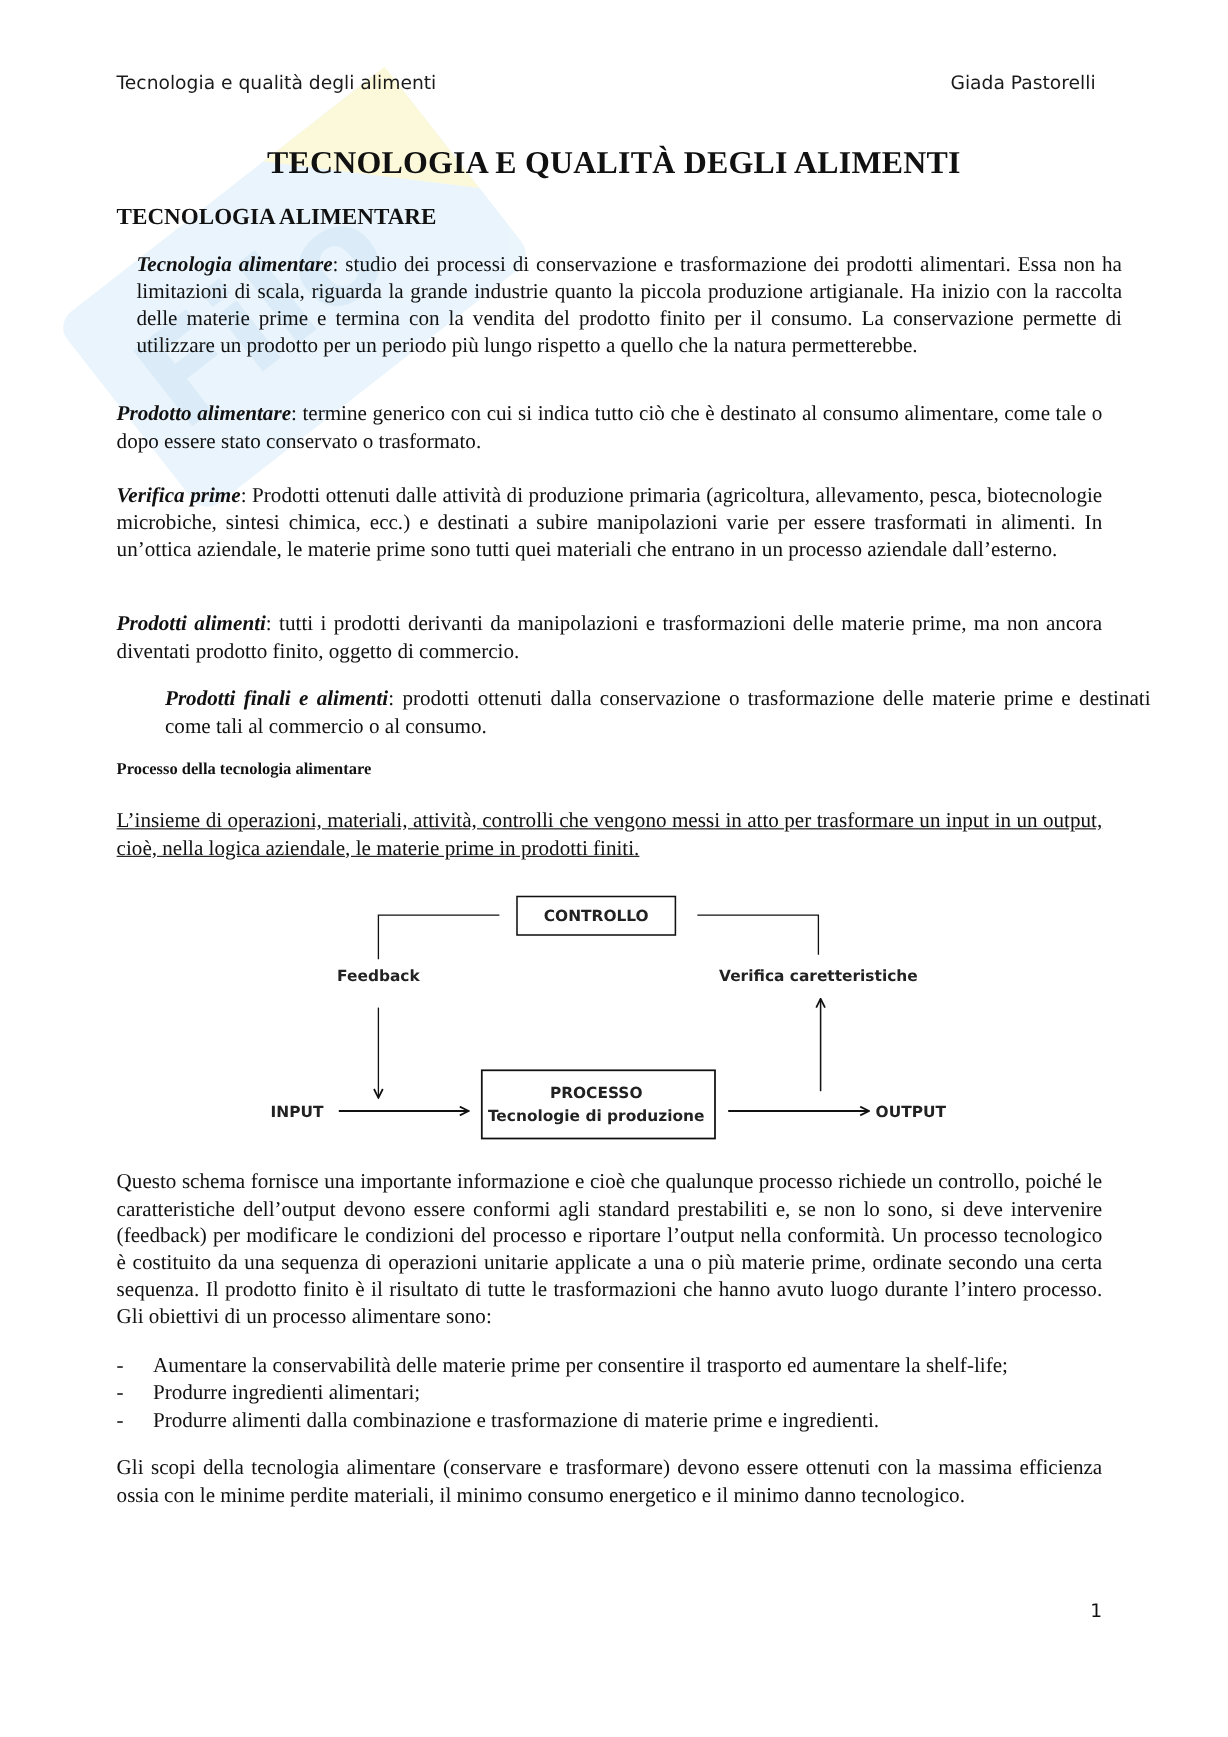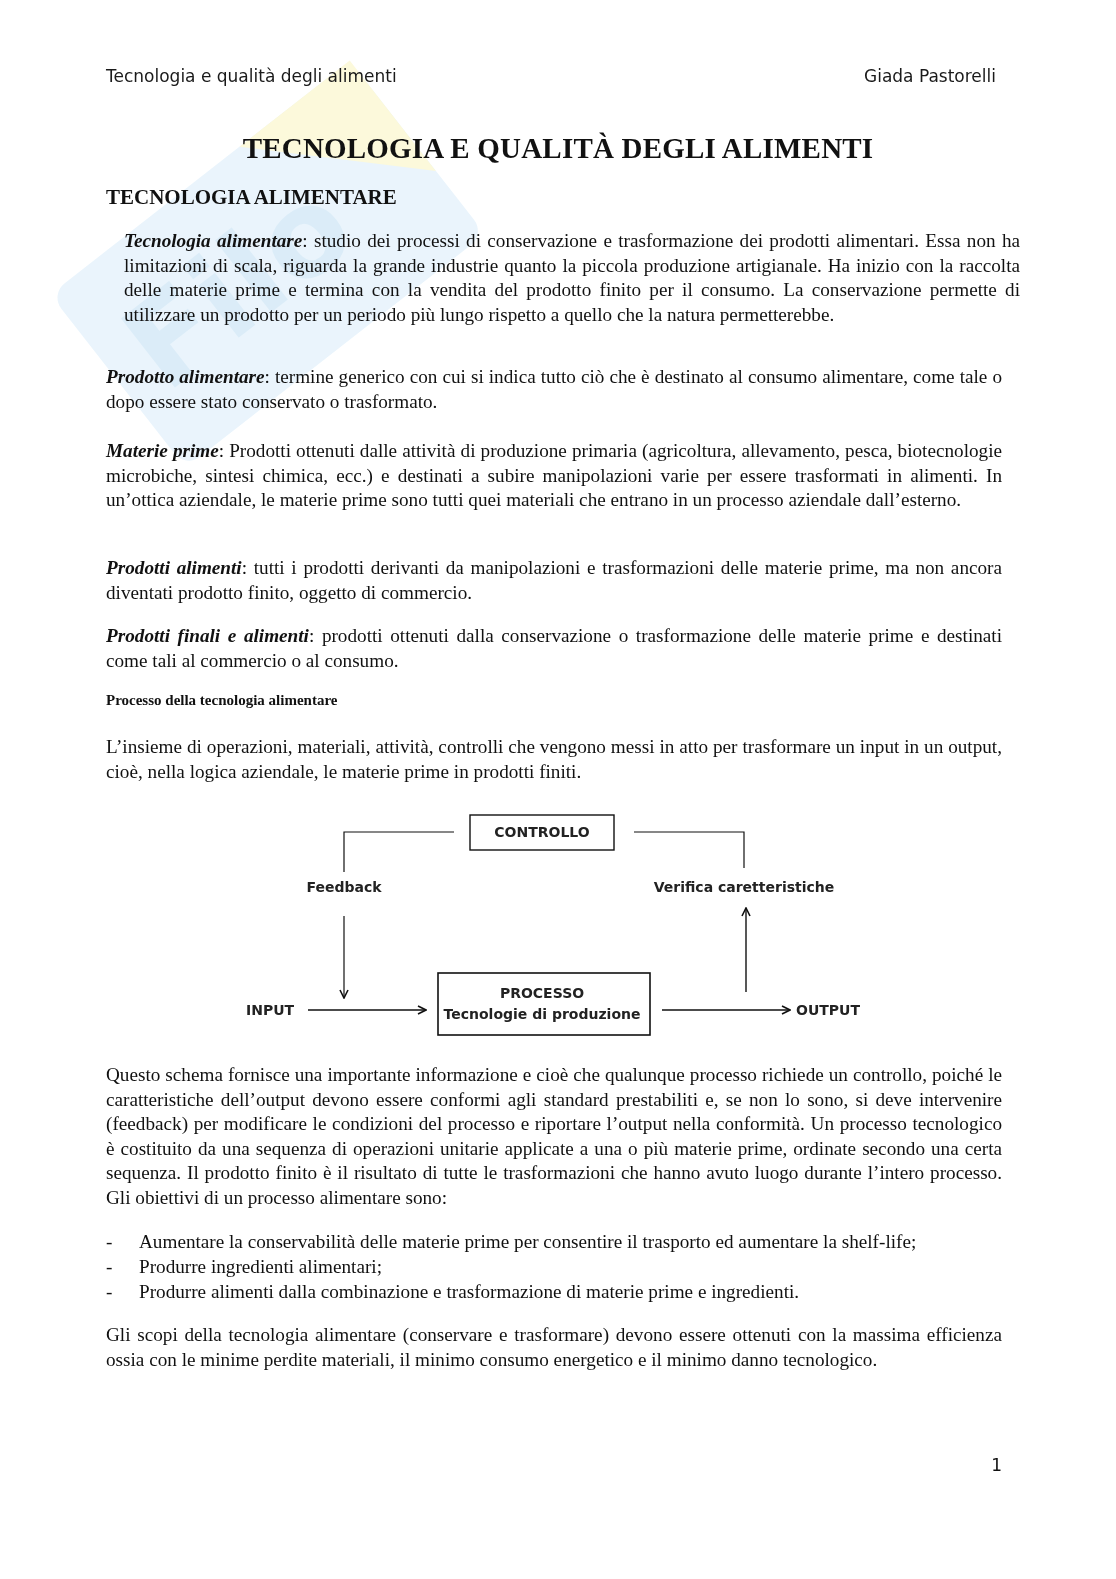--- a/index.html
+++ b/index.html
@@ -40,34 +40,34 @@
 
 <div class="para" style="top:229px;margin-left:18px;">
   <span class="term">Tecnologia alimentare</span><span>: studio dei processi di conservazione e trasformazione dei prodotti alimentari. Essa non ha limitazioni di scala, riguarda la grande industrie quanto la piccola produzione artigianale. Ha inizio con la raccolta delle materie prime e termina con la vendita del prodotto finito per il consumo. La conservazione permette di utilizzare un prodotto per un periodo più lungo rispetto a quello che la natura permetterebbe.</span>
 </div>
 
 <div class="para" style="top:365px;">
   <span class="term">Prodotto alimentare</span><span>: termine generico con cui si indica tutto ciò che è destinato al consumo alimentare, come tale o dopo essere stato conservato o trasformato.</span>
 </div>
 
 <div class="para" style="top:439px;">
-  <span class="term">Materie prime</span><span>: Prodotti ottenuti dalle attività di produzione primaria (agricoltura, allevamento, pesca, biotecnologie microbiche, sintesi chimica, ecc.) e destinati a subire manipolazioni varie per essere trasformati in alimenti. In un’ottica aziendale, le materie prime sono tutti quei materiali che entrano in un processo aziendale dall’esterno.</span>
+  <span class="term">Verifica prime</span><span>: Prodotti ottenuti dalle attività di produzione primaria (agricoltura, allevamento, pesca, biotecnologie microbiche, sintesi chimica, ecc.) e destinati a subire manipolazioni varie per essere trasformati in alimenti. In un’ottica aziendale, le materie prime sono tutti quei materiali che entrano in un processo aziendale dall’esterno.</span>
 </div>
 
 <div class="para" style="top:556px;">
   <span class="term">Prodotti alimenti</span><span>: tutti i prodotti derivanti da manipolazioni e trasformazioni delle materie prime, ma non ancora diventati prodotto finito, oggetto di commercio.</span>
 </div>
 
-<div class="para" style="top:624px;">
+<div class="para" style="top:624px;margin-left:44px;">
   <span class="term">Prodotti finali e alimenti</span><span>: prodotti ottenuti dalla conservazione o trasformazione delle materie prime e destinati come tali al commercio o al consumo.</span>
 </div>
 
 <div class="h3" style="top:692px;">Processo della tecnologia alimentare</div>
 
-<div class="para" style="top:735px;">L’insieme di operazioni, materiali, attività, controlli che vengono messi in atto per trasformare un input in un output, cioè, nella logica aziendale, le materie prime in prodotti finiti.</div>
+<div class="para" style="top:735px;text-decoration:underline;">L’insieme di operazioni, materiali, attività, controlli che vengono messi in atto per trasformare un input in un output, cioè, nella logica aziendale, le materie prime in prodotti finiti.</div>
 
 <svg class="diagram" viewBox="0 0 650 250">
   <defs>
     <marker id="arr" markerWidth="10" markerHeight="10" refX="9" refY="5" orient="auto" markerUnits="userSpaceOnUse">
       <path d="M1,1 L9,5 L1,9" fill="none" stroke="#111" stroke-width="1.6"></path>
     </marker>
   </defs>
 
   <rect x="240" y="15" width="144" height="35" fill="none" stroke="#111" stroke-width="1.4"></rect>
   <text x="312" y="37" text-anchor="middle">CONTROLLO</text>

